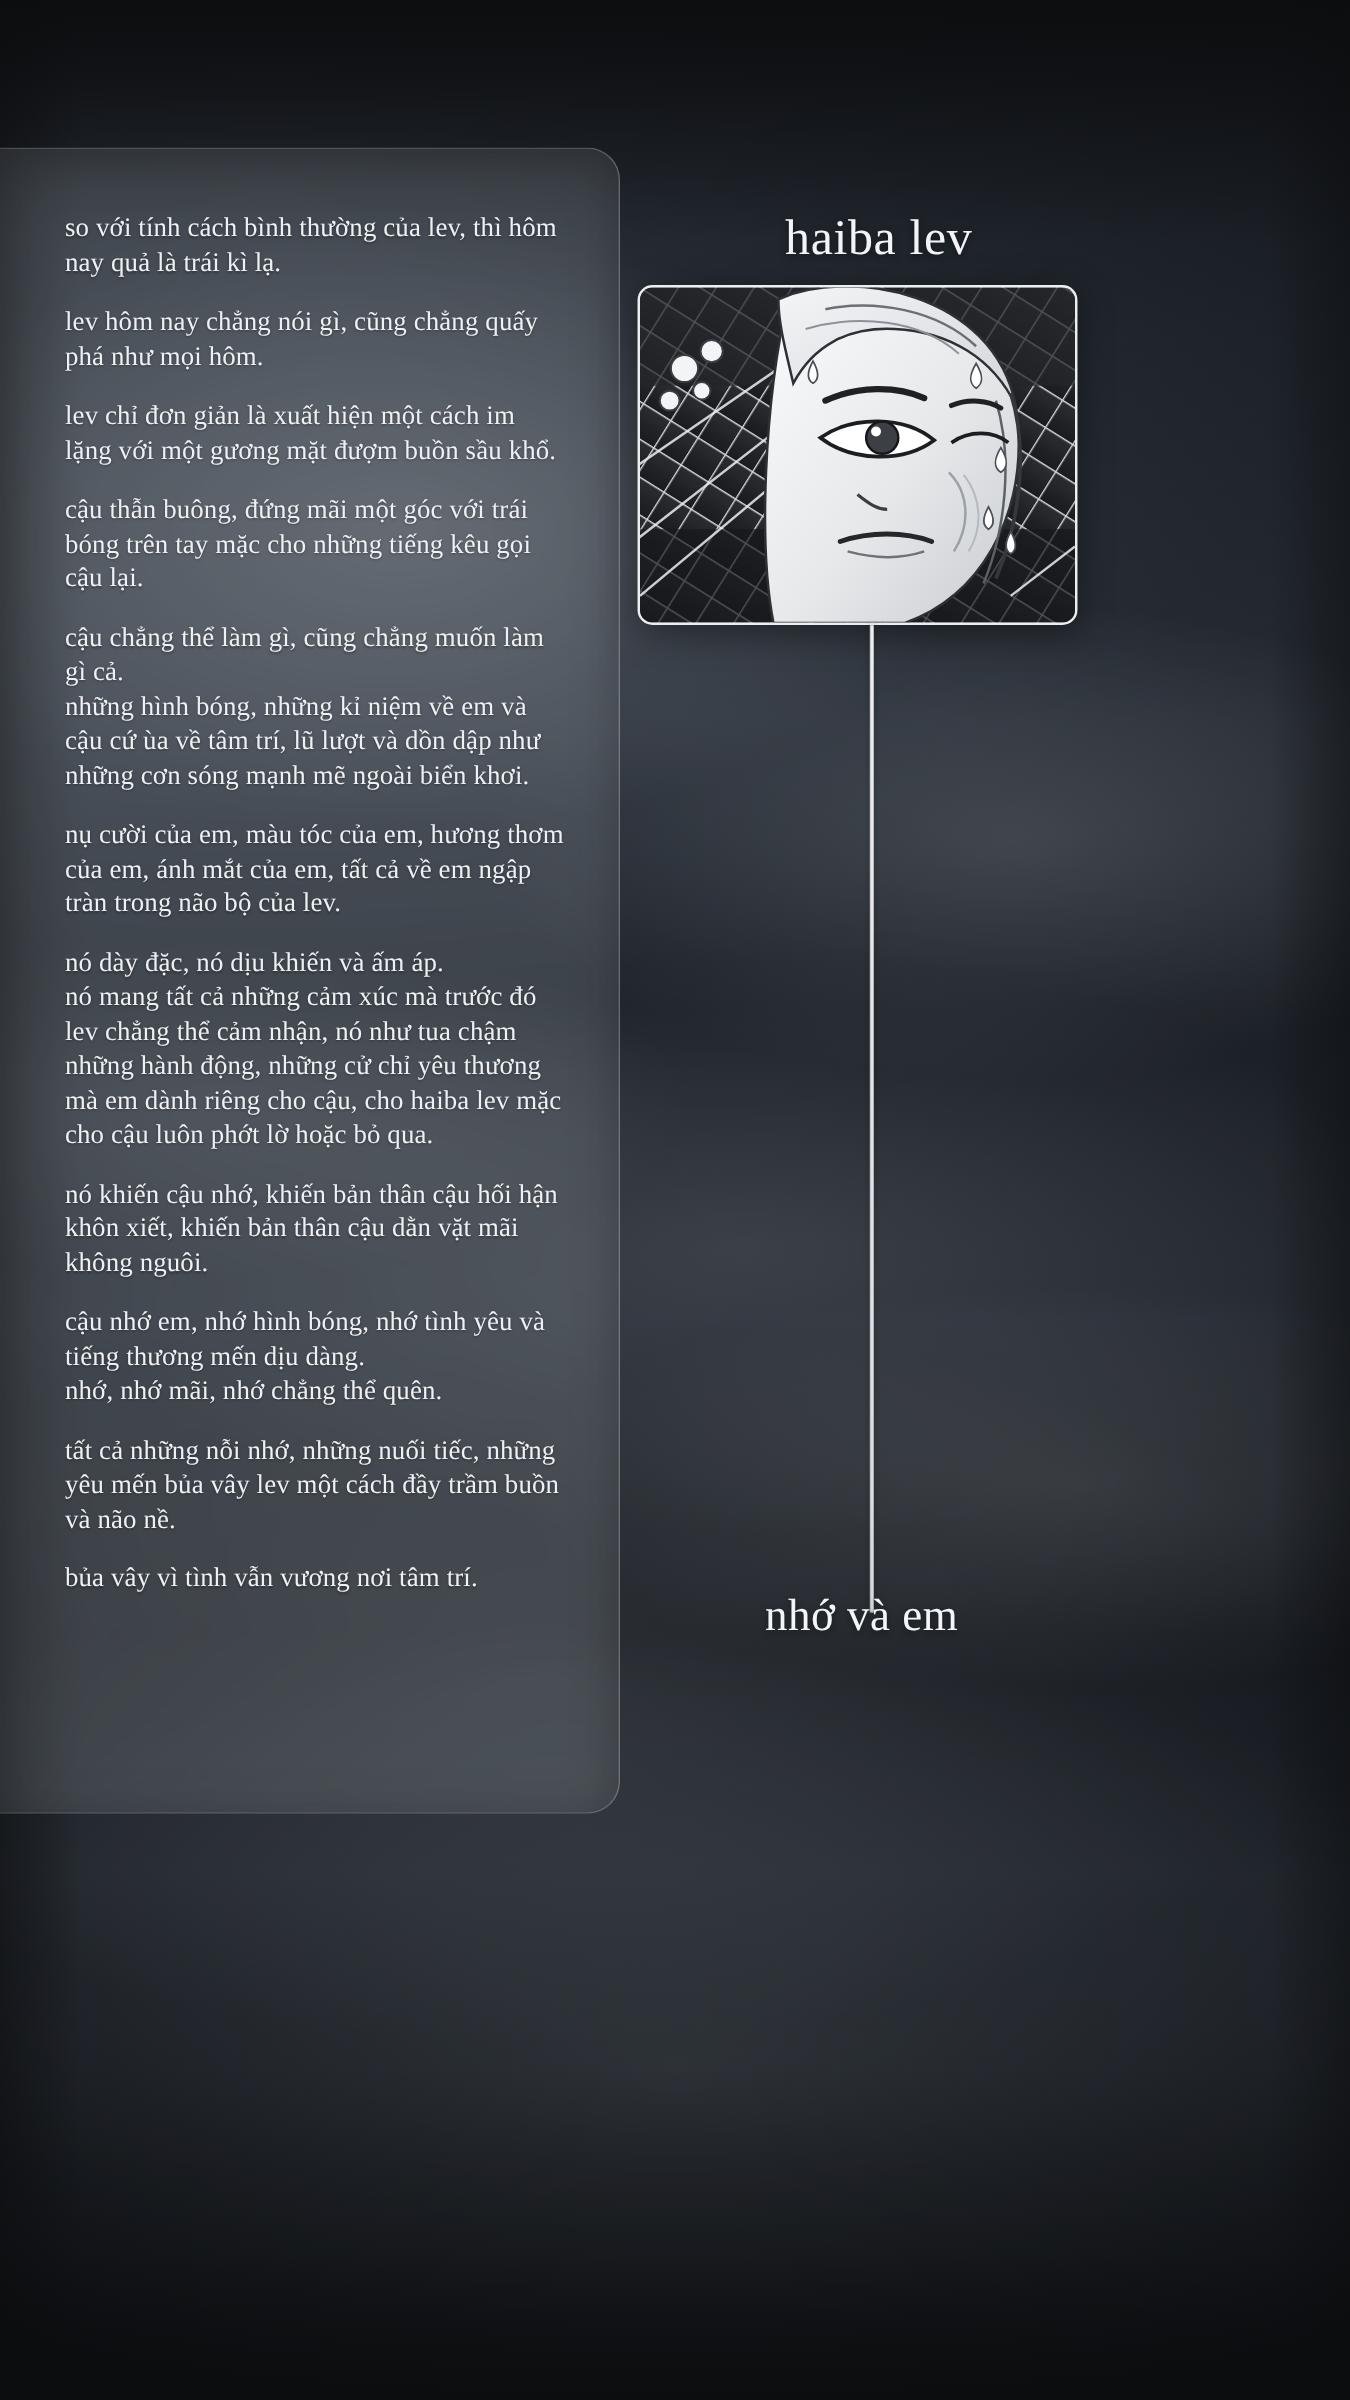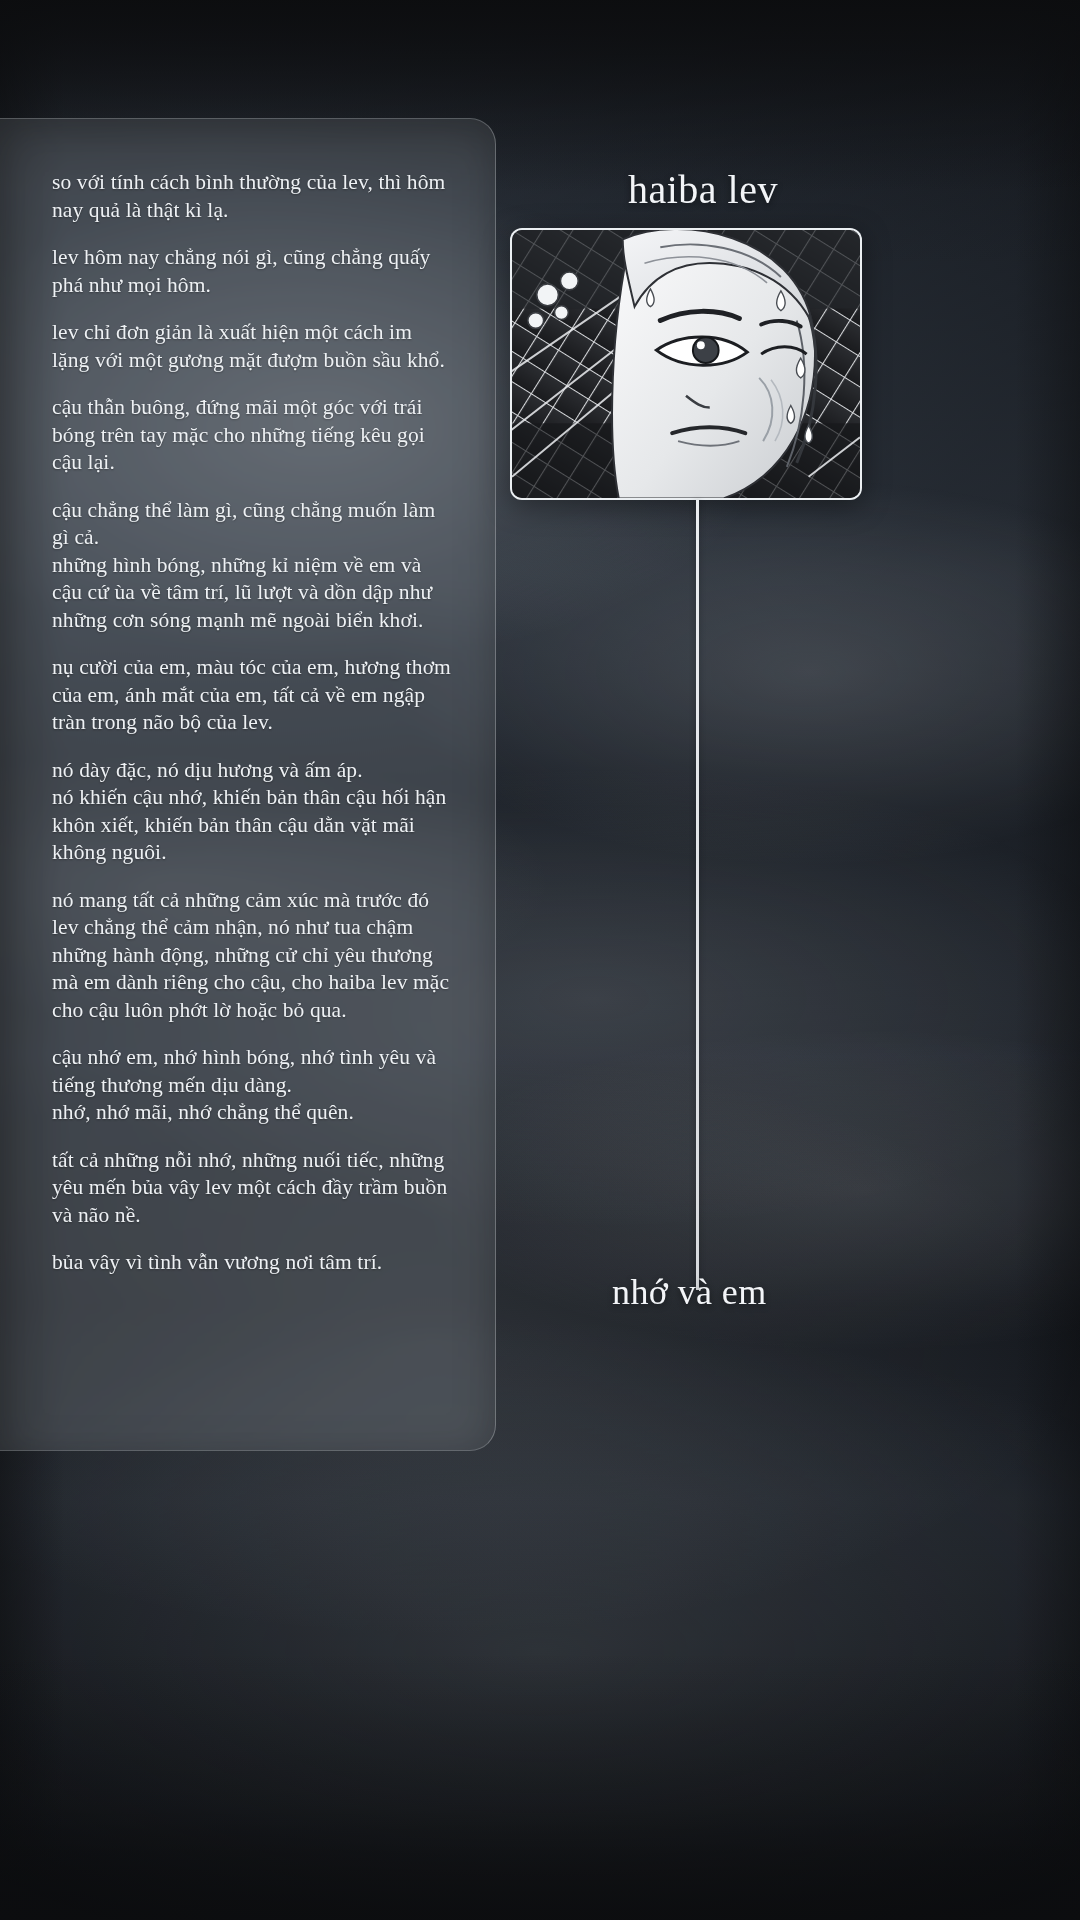--- a/index.html
+++ b/index.html
@@ -113,30 +113,30 @@
 <body>
 
 <div id="page">
 
   <div class="bg"></div>
   <div class="bg-clouds"></div>
   <div class="bg-vignette"></div>
 
   <div class="text-panel">
     <div class="text-inner">
-      <p class="para">so với tính cách bình thường của lev, thì hôm nay quả là thật kì lạ.</p>
+      <p class="para">so với tính cách bình thường của lev, thì hôm nay quả là trái kì lạ.</p>
       <p class="para">lev hôm nay chẳng nói gì, cũng chẳng quấy phá như mọi hôm.</p>
       <p class="para">lev chỉ đơn giản là xuất hiện một cách im lặng với một gương mặt đượm buồn sầu khổ.</p>
       <p class="para">cậu thẫn buông, đứng mãi một góc với trái bóng trên tay mặc cho những tiếng kêu gọi cậu lại.</p>
       <p class="para tight">cậu chẳng thể làm gì, cũng chẳng muốn làm gì cả.</p>
       <p class="para">những hình bóng, những kỉ niệm về em và cậu cứ ùa về tâm trí, lũ lượt và dồn dập như những cơn sóng mạnh mẽ ngoài biển khơi.</p>
       <p class="para">nụ cười của em, màu tóc của em, hương thơm của em, ánh mắt của em, tất cả về em ngập tràn trong não bộ của lev.</p>
-      <p class="para tight">nó dày đặc, nó dịu hương và ấm áp.</p>
+      <p class="para tight">nó dày đặc, nó dịu khiến và ấm áp.</p>
+      <p class="para">nó mang tất cả những cảm xúc mà trước đó lev chẳng thể cảm nhận, nó như tua chậm những hành động, những cử chỉ yêu thương mà em dành riêng cho cậu, cho haiba lev mặc cho cậu luôn phớt lờ hoặc bỏ qua.</p>
       <p class="para">nó khiến cậu nhớ, khiến bản thân cậu hối hận khôn xiết, khiến bản thân cậu dằn vặt mãi không nguôi.</p>
-      <p class="para">nó mang tất cả những cảm xúc mà trước đó lev chẳng thể cảm nhận, nó như tua chậm những hành động, những cử chỉ yêu thương mà em dành riêng cho cậu, cho haiba lev mặc cho cậu luôn phớt lờ hoặc bỏ qua.</p>
       <p class="para tight">cậu nhớ em, nhớ hình bóng, nhớ tình yêu và tiếng thương mến dịu dàng.</p>
       <p class="para">nhớ, nhớ mãi, nhớ chẳng thể quên.</p>
       <p class="para">tất cả những nỗi nhớ, những nuối tiếc, những yêu mến bủa vây lev một cách đầy trầm buồn và não nề.</p>
       <p class="para tight">bủa vây vì tình vẫn vương nơi tâm trí.</p>
     </div>
   </div>
 
   <div class="title-lev">haiba lev</div>
 
   <div class="photo-frame">

